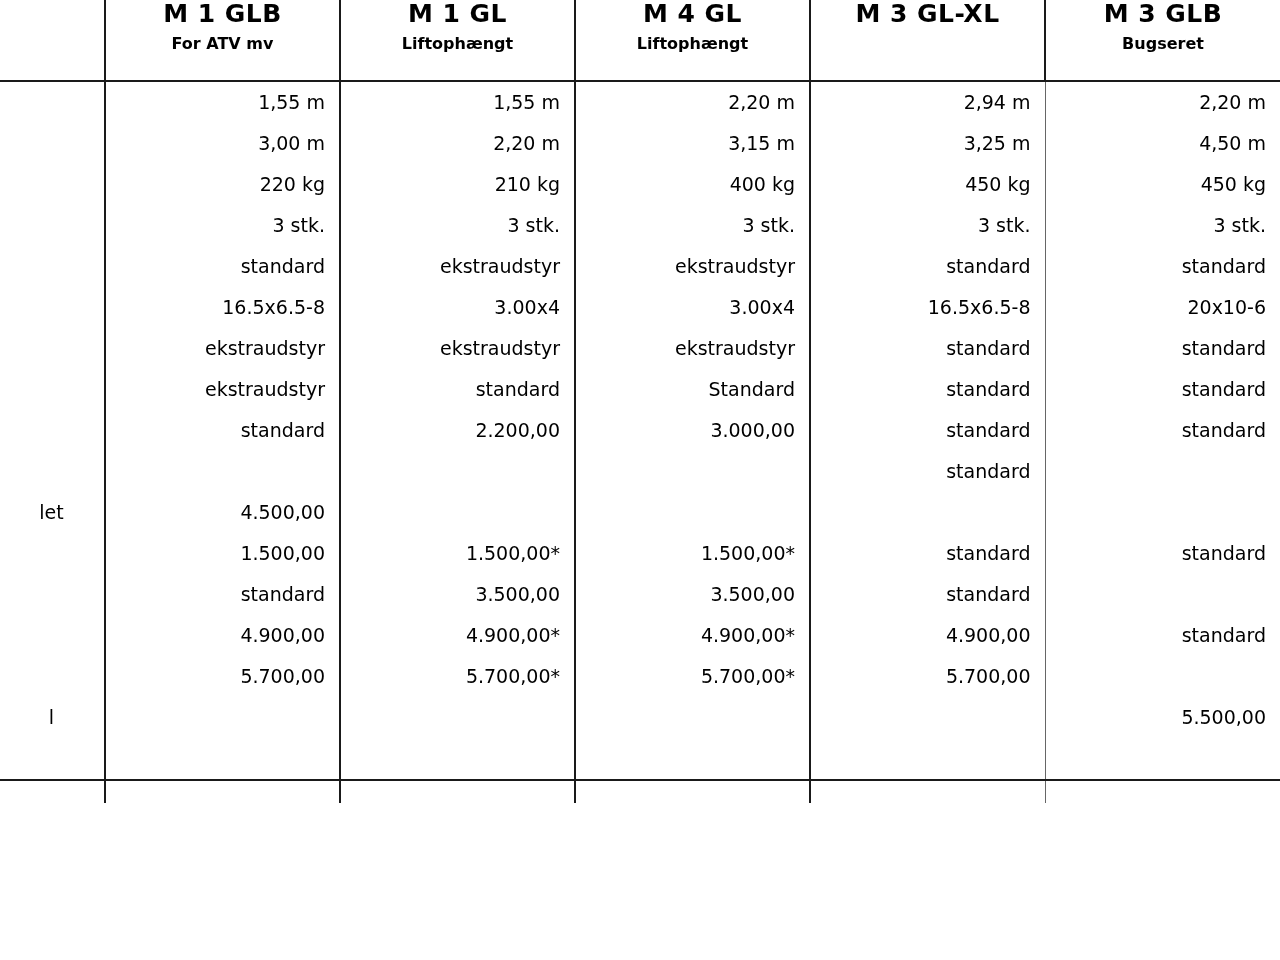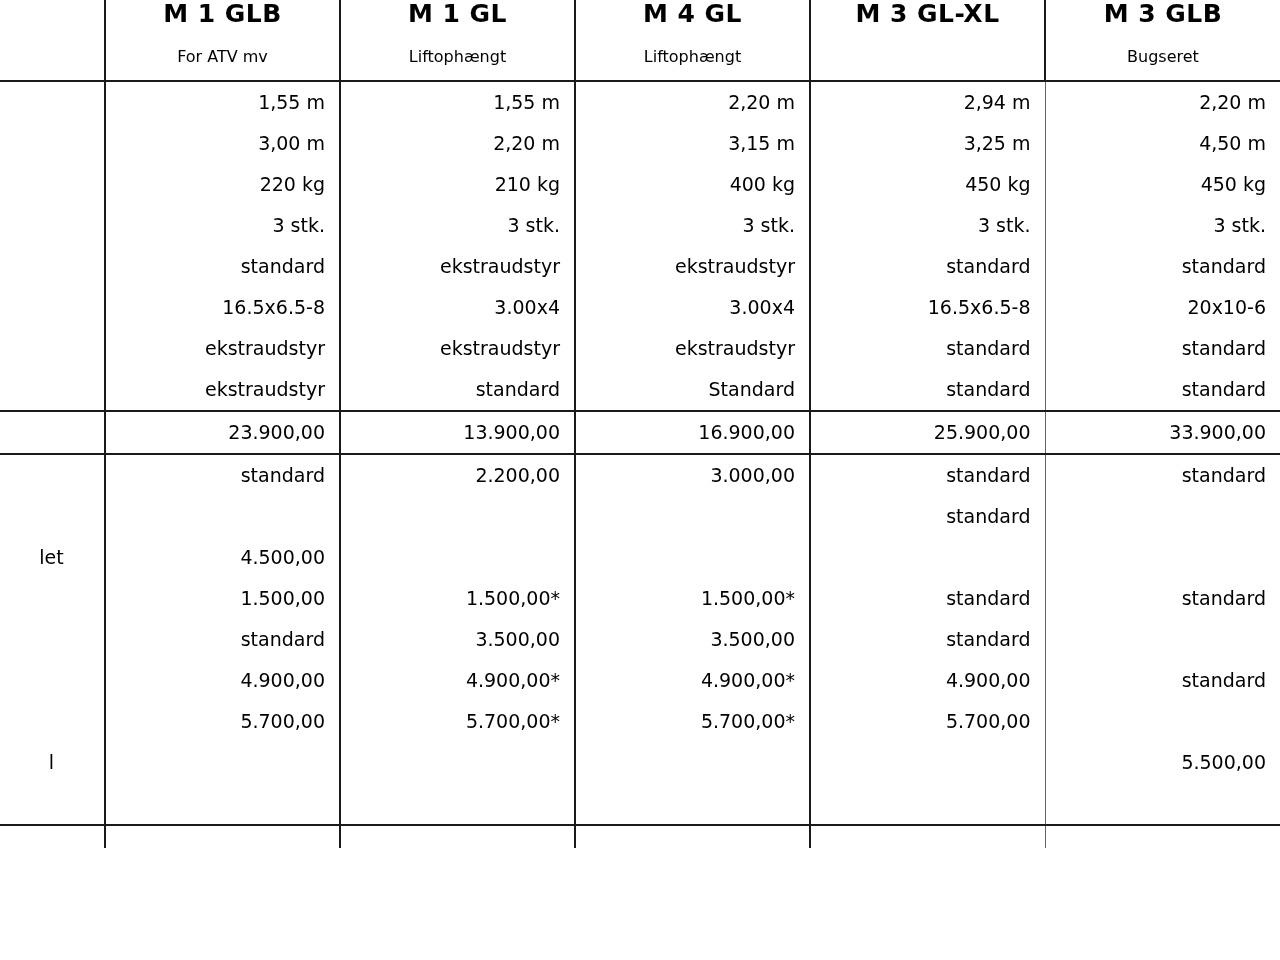--- a/index.html
+++ b/index.html
@@ -52,23 +52,23 @@
     border-bottom: 2px solid #1a1a1a;
   }
   .hdr-title {
     font-size: 25px;
     font-weight: bold;
     letter-spacing: 0.5px;
     line-height: 1.15;
   }
   .hdr-sub {
     font-size: 16px;
-    font-weight: normal;
+    font-weight: bold;
     line-height: 1.3;
-    margin-top: 18px;
+    margin-top: 5px;
   }
 
   
   .cell {
     font-size: 19px;
     line-height: 41px;
     text-align: right;
     padding-right: 14px;
     white-space: nowrap;
   }
@@ -195,40 +195,20 @@
         <div class="cell">4,50 m</div>
         <div class="cell">450 kg</div>
         <div class="cell">3 stk.</div>
         <div class="cell">standard</div>
         <div class="cell">20x10-6</div>
         <div class="cell">standard</div>
         <div class="cell">standard</div>
       </td>
     </tr>
 
-    <tr class="block-price">
-      <td class="left-edge-cut">
-        <div class="cell-label">&nbsp;</div>
-      </td>
-      <td class="vline">
-        <div class="cell">23.900,00</div>
-      </td>
-      <td class="vline">
-        <div class="cell">13.900,00</div>
-      </td>
-      <td class="vline">
-        <div class="cell">16.900,00</div>
-      </td>
-      <td class="vline">
-        <div class="cell">25.900,00</div>
-      </td>
-      <td class="vline-thin">
-        <div class="cell">33.900,00</div>
-      </td>
-    </tr>
 
     <tr class="block-options">
       <td class="left-edge-cut">
         <div class="cell-label">&nbsp;</div>
         <div class="cell-label">&nbsp;</div>
         <div class="cell-label">let</div>
         <div class="cell-label">&nbsp;</div>
         <div class="cell-label">&nbsp;</div>
         <div class="cell-label">&nbsp;</div>
         <div class="cell-label">&nbsp;</div>

